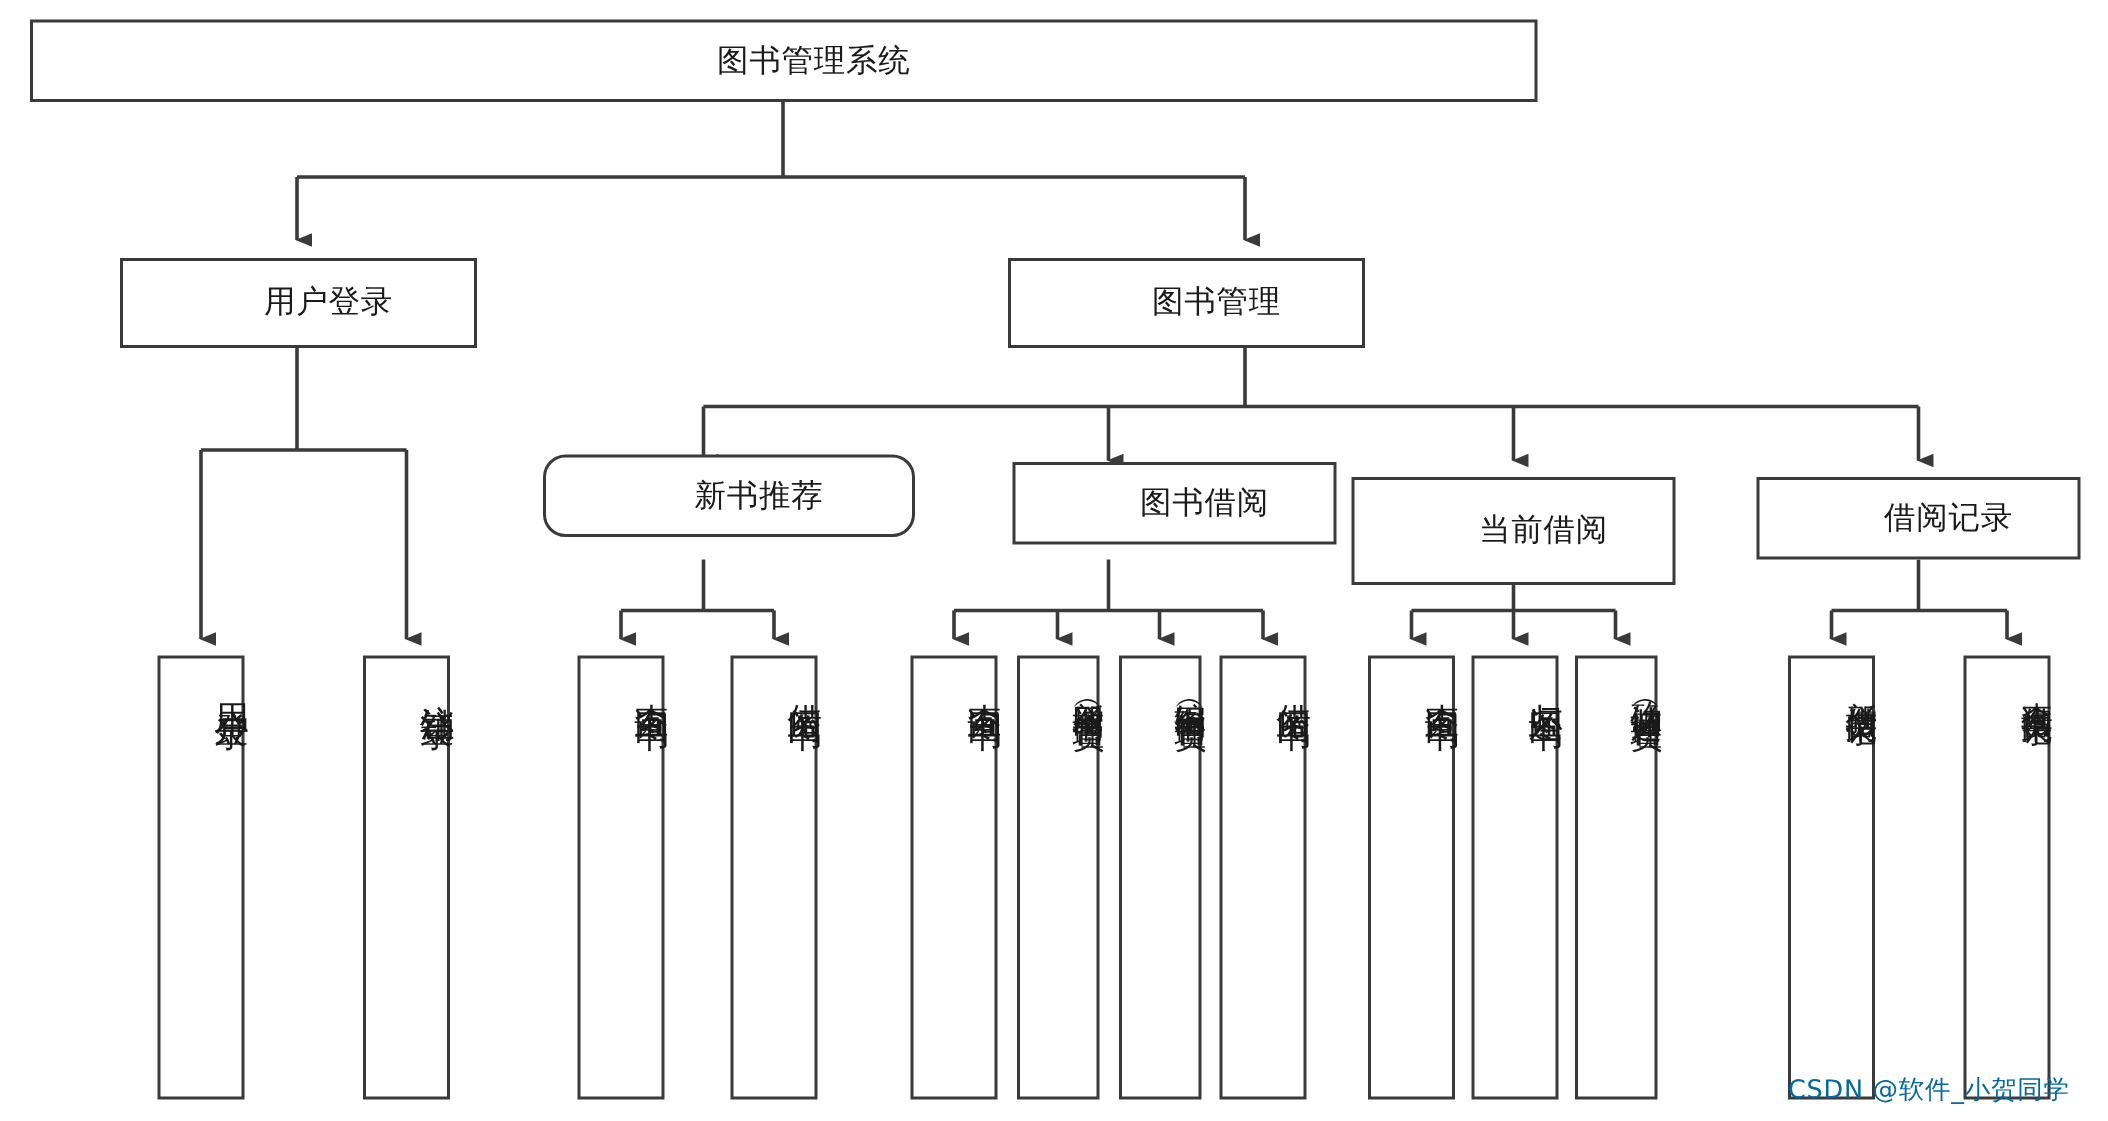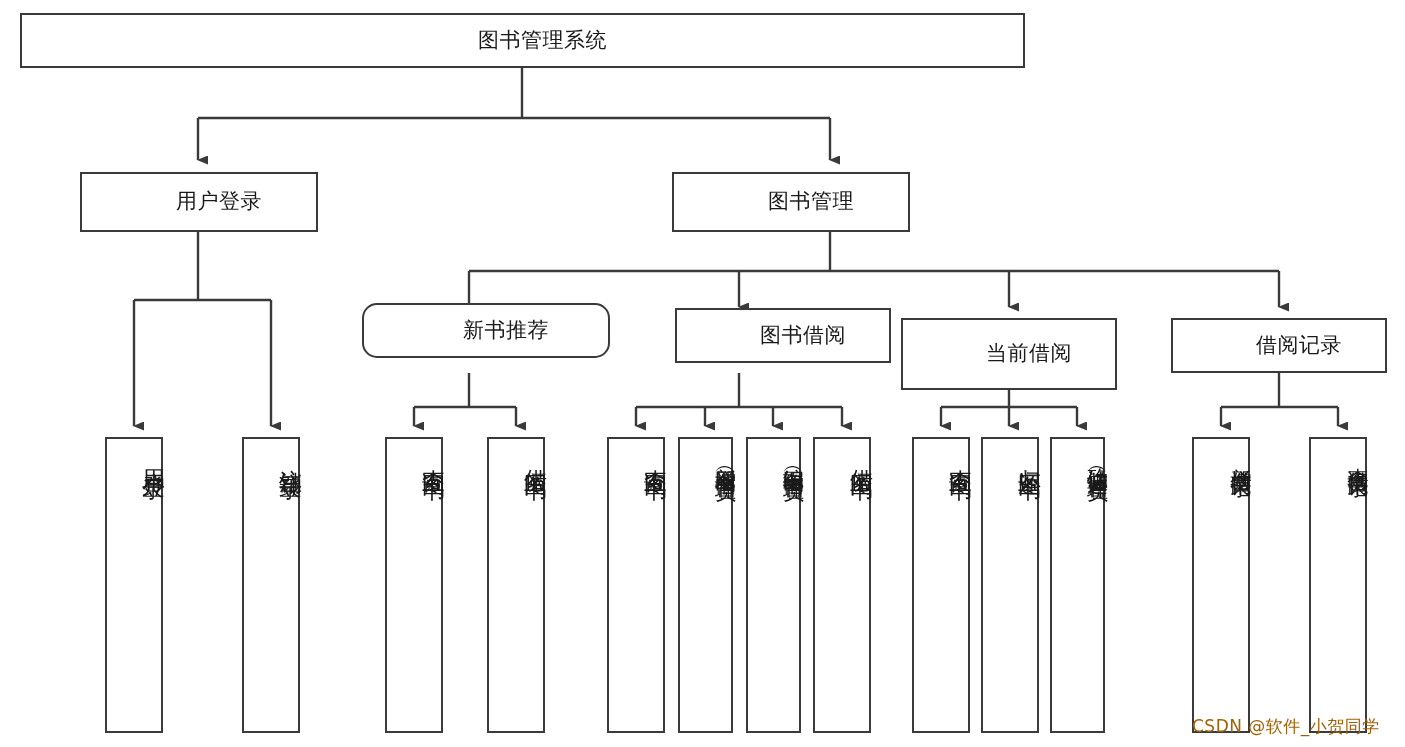--- a/index.html
+++ b/index.html
@@ -58,21 +58,21 @@
     line-height: 1.05;
     max-height: 284px;
   }
   .node.vert.narrow .label {
     font-size: 21px;
     letter-spacing: 2px;
     max-height: 278px;
   }
   .watermark {
     position: absolute;
-    color: #a16207;
+    color: #0369a1;
     font-size: 17px;
     white-space: nowrap;
     letter-spacing: 0.5px;
   }
 </style>
 </head>
 <body>
 
 <div id="diagram-root">
 

